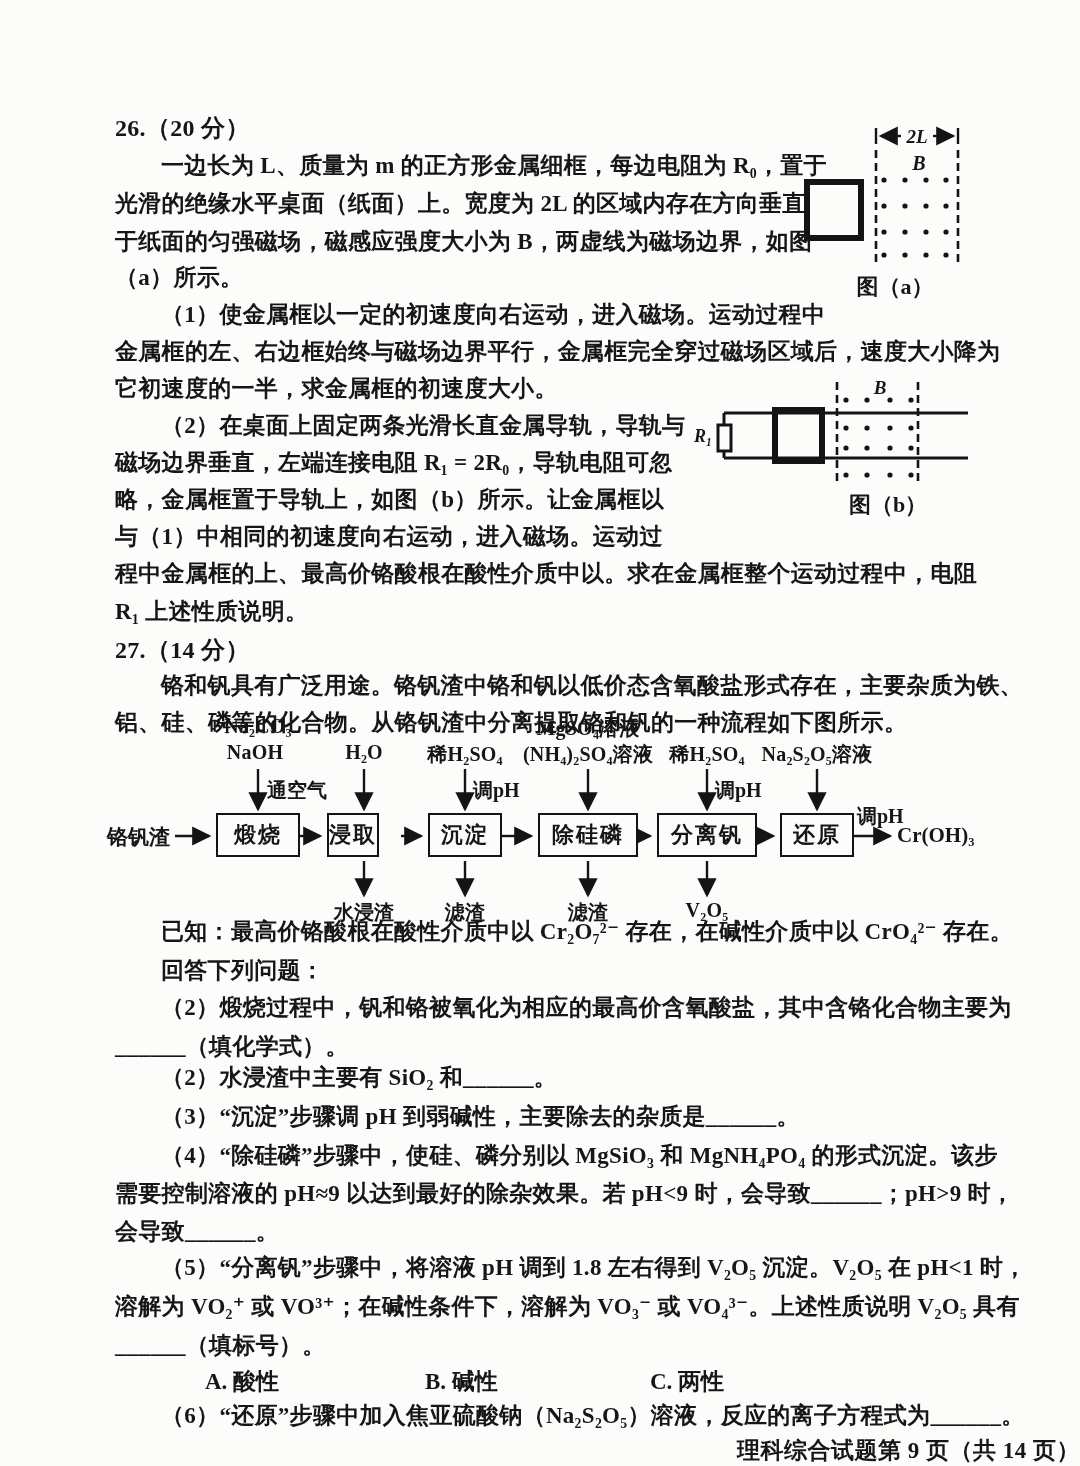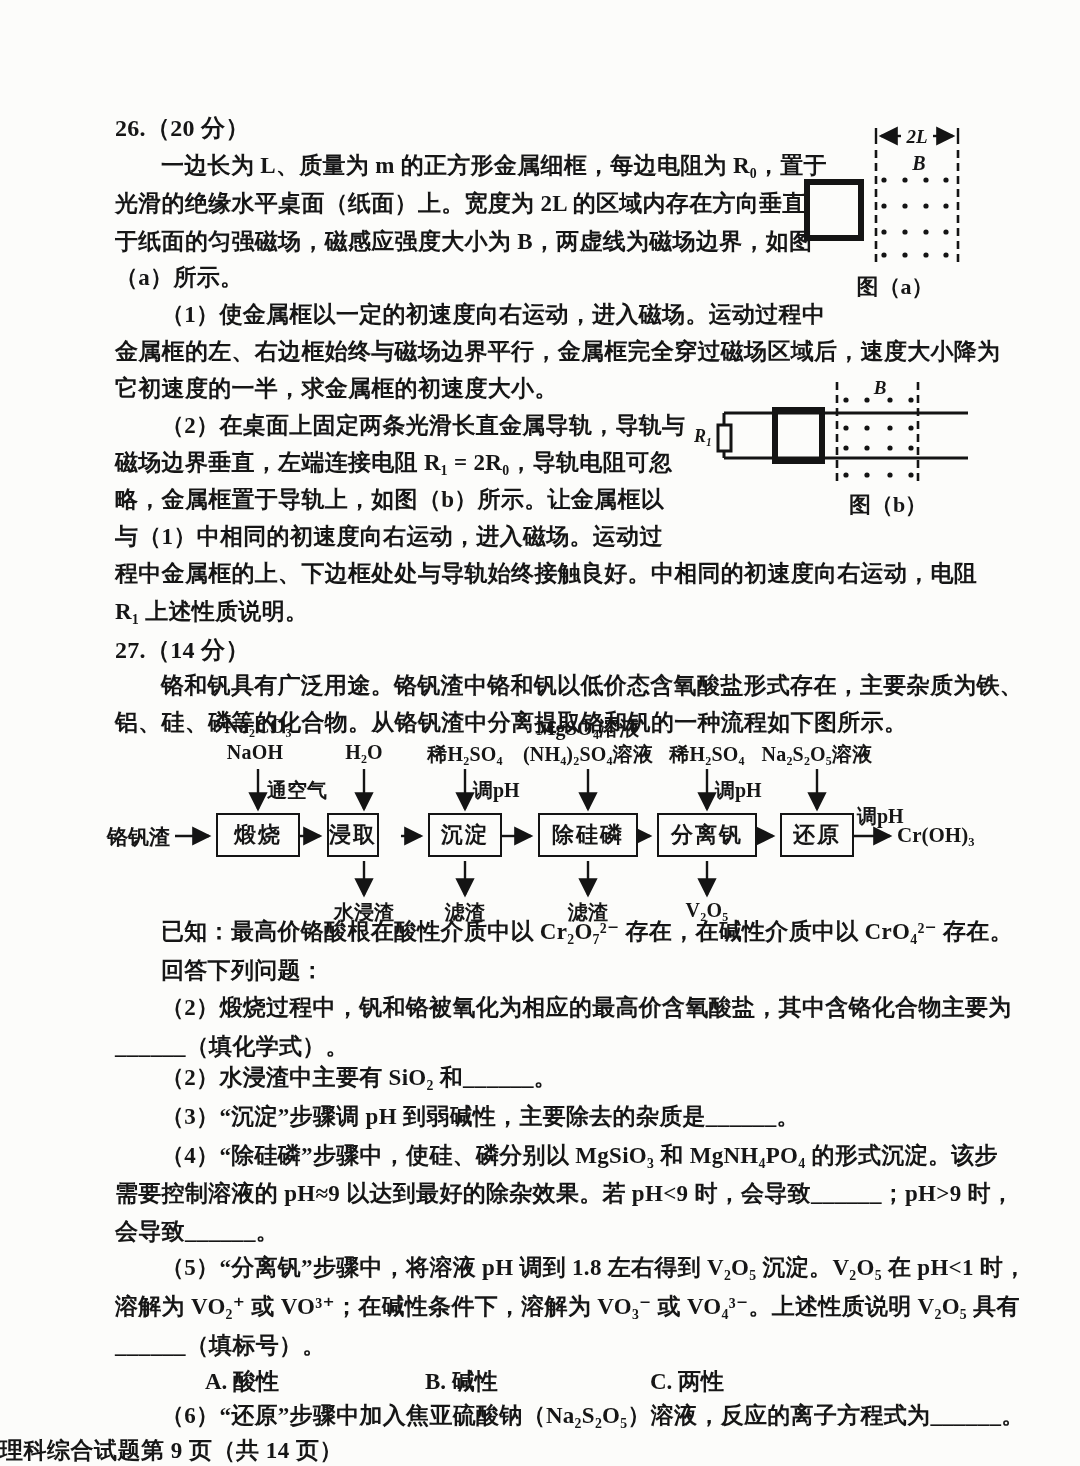--- a/index.html
+++ b/index.html
@@ -11,21 +11,21 @@
   .hd{font-size:24px;}
   .fig{position:absolute;}
   .cap{position:absolute;font-size:22px;white-space:nowrap;transform:translateX(-50%);}
   svg text{fill:#161616;font-family:"Liberation Serif","DejaVu Sans",serif;font-weight:700;}
   .flow{position:absolute;left:105px;top:715px;width:900px;height:205px;}
   .fl{position:absolute;font-size:20px;white-space:nowrap;transform:translateX(-50%);letter-spacing:.2px;}
   .fla{position:absolute;font-size:20px;white-space:nowrap;}
   .fbox{position:absolute;top:98px;height:44px;border:2.6px solid #141414;box-sizing:border-box;
         display:flex;align-items:center;justify-content:center;font-size:22px;letter-spacing:2px;background:#fcfcfa;}
   .opt{position:absolute;font-size:23px;white-space:nowrap;}
-  .ftr{position:absolute;left:0;top:1435px;width:100%;text-align:left;font-size:23px;letter-spacing:.5px;}
+  .ftr{position:absolute;left:0;top:1435px;width:100%;text-align:right;font-size:23px;letter-spacing:.5px;}
 </style>
 </head>
 <body>
 
 <div class="page">
 
   <div class="ln hd" style="top:112px">26.（20 分）</div>
   <div class="ln ind" style="top:150px">一边长为 L、质量为 m 的正方形金属细框，每边电阻为 R₀，置于</div>
   <div class="ln" style="top:188px">光滑的绝缘水平桌面（纸面）上。宽度为 2L 的区域内存在方向垂直</div>
   <div class="ln" style="top:226px">于纸面的匀强磁场，磁感应强度大小为 B，两虚线为磁场边界，如图</div>
@@ -115,21 +115,21 @@
           <circle cx="221" cy="72" r="2.6"></circle>
         <circle cx="156" cy="99" r="2.6"></circle>
           <circle cx="177" cy="99" r="2.6"></circle>
           <circle cx="200" cy="99" r="2.6"></circle>
           <circle cx="221" cy="99" r="2.6"></circle>
       </g>
     </svg>
     <div class="cap" style="left:198px;top:114px">图（b）</div>
   </div>
 
-  <div class="ln" style="top:558px">程中金属框的上、下边框处处与导轨始终接触良好。中相同的初速度向右运动，电阻</div>
+  <div class="ln" style="top:558px">程中金属框的上、最高价铬酸根在酸性介质中以。求在金属框整个运动过程中，电阻</div>
   <div class="ln" style="top:596px">R₁ 上述性质说明。</div>
 
   <div class="ln hd" style="top:634px">27.（14 分）</div>
   <div class="ln ind" style="top:670px">铬和钒具有广泛用途。铬钒渣中铬和钒以低价态含氧酸盐形式存在，主要杂质为铁、</div>
   <div class="ln" style="top:707px">铝、硅、磷等的化合物。从铬钒渣中分离提取铬和钒的一种流程如下图所示。</div>
 
   <div class="flow">
     <svg width="900" height="205" viewBox="0 0 900 205" style="position:absolute;left:0;top:0">
       <defs>
         <marker id="arwF" markerWidth="9" markerHeight="9" refX="7" refY="4" orient="auto">

